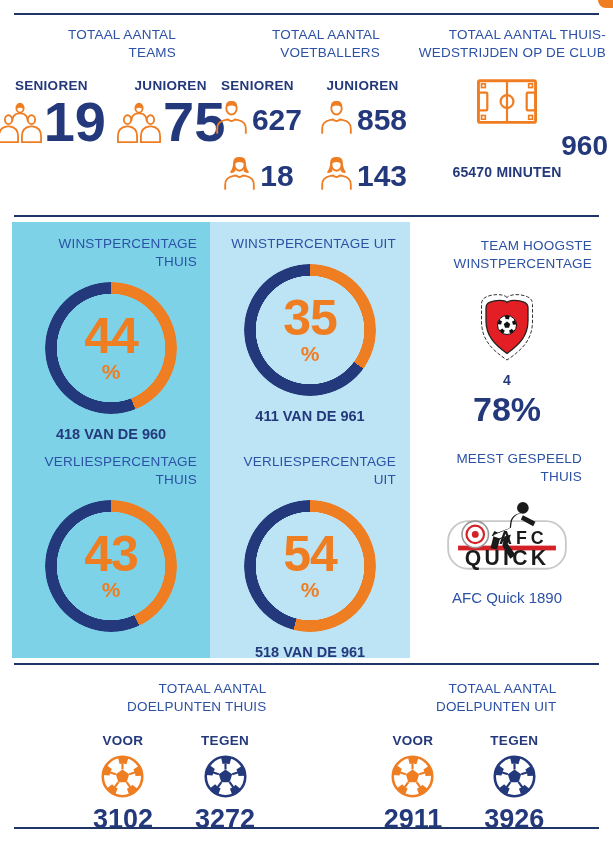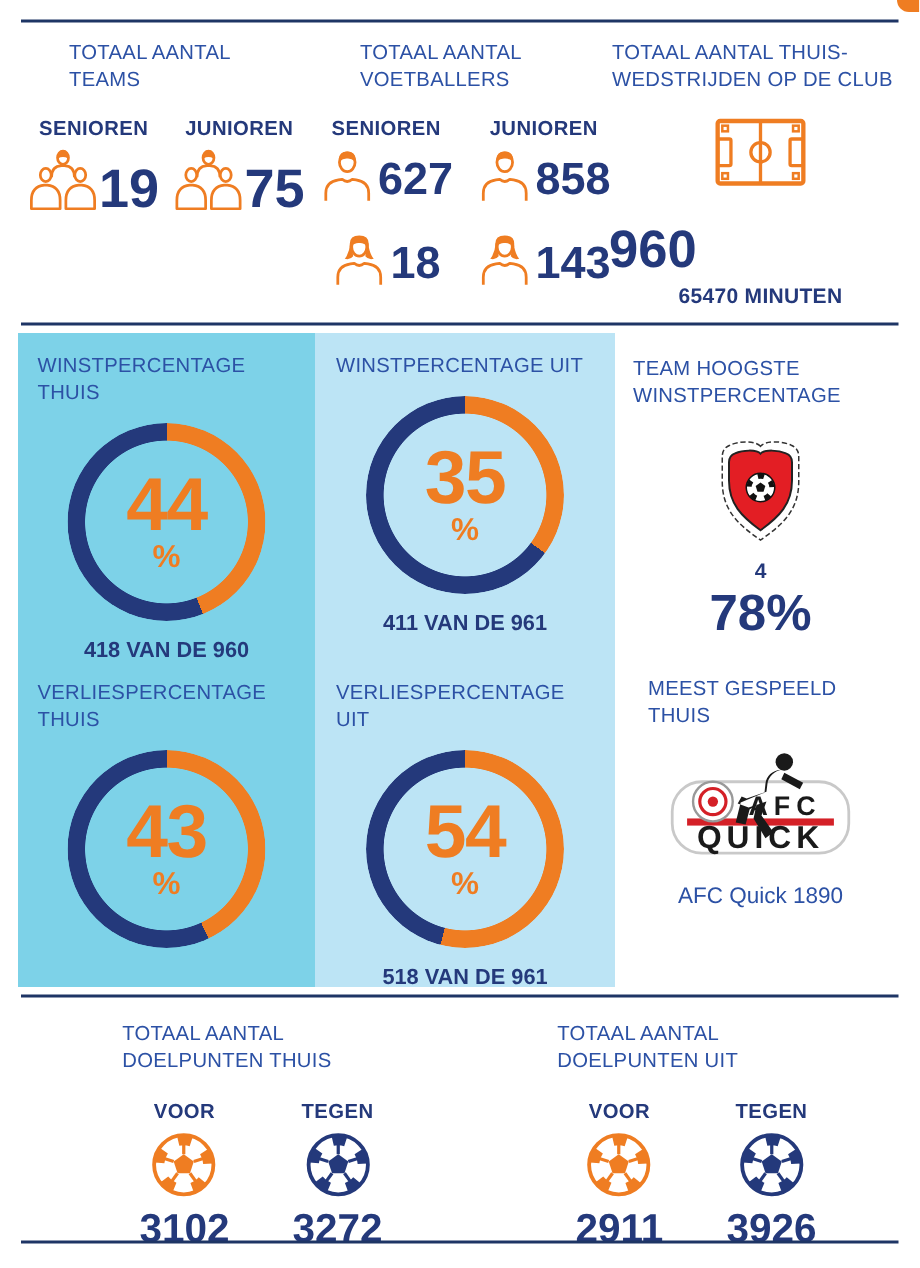--- a/index.html
+++ b/index.html
@@ -7,48 +7,48 @@
         font-family:"Liberation Sans",sans-serif;}
   .rule{position:absolute;left:14px;width:585px;height:2px;background:var(--rule,#1E3565);}
   #rule-top{top:13px}
   #rule-mid1{top:215px}
   #rule-mid2{top:663px}
   #rule-bottom{top:827px}
   .corner-artifact{position:absolute;right:0;top:0;width:15px;height:8px;
         background:var(--orange,#EF7D22);border-bottom-left-radius:10px;}
 
   .sec-title{color:var(--heading-blue,#2C51A5);font-size:13.5px;line-height:1.32;
-        text-align:left;letter-spacing:.2px;margin:0 auto;}
+        text-align:right;letter-spacing:.2px;margin:0 auto;}
 
   
   .top-col{position:absolute;top:26px;}
   #col-teams{left:12px;width:198px;}
   #col-players{left:210px;width:200px;}
   #col-matches{left:406px;width:202px;}
   #col-teams .sec-title{max-width:130px;}
   #col-players .sec-title{max-width:140px;}
   #col-matches .sec-title{max-width:198px;}
 
   .teams-row{display:flex;justify-content:center;gap:10px;margin-top:16px;}
   .stat-block{display:flex;flex-direction:column;align-items:center;}
   .stat-lbl{font-weight:bold;color:var(--navy,#24397B);font-size:13.5px;letter-spacing:.3px;}
   .pair{display:flex;align-items:flex-end;gap:1px;margin-top:5px;}
-  .big-num{font-weight:bold;color:var(--navy,#24397B);font-size:36px;line-height:.85;}
+  .big-num{font-weight:bold;color:var(--navy,#24397B);font-size:56px;line-height:.85;}
   .ic-group{width:46px;height:44px;color:var(--orange,#EF7D22);}
 
   .players-grid{display:flex;justify-content:center;gap:16px;margin-top:16px;}
   .pcol{display:flex;flex-direction:column;align-items:center;}
   .prow{display:flex;align-items:flex-end;gap:2px;margin-top:5px;}
   .prow2{margin-top:18px;}
   .mid-num{font-weight:bold;color:var(--navy,#24397B);font-size:30px;line-height:1.05;}
   .ic-person{width:37px;height:38px;color:var(--orange,#EF7D22);}
 
   .field-wrap{display:flex;justify-content:center;margin-top:16px;}
   .ic-field{width:62px;height:47px;color:var(--orange,#EF7D22);}
-  .matches-num{font-size:35px;font-weight:bold;color:var(--navy,#24397B);text-align:left;margin-top:22px;}
+  .matches-num{font-size:28px;font-weight:bold;color:var(--navy,#24397B);text-align:right;margin-top:5px;}
   .matches-sub{font-size:14px;font-weight:bold;color:var(--navy,#24397B);text-align:center;margin-top:2px;letter-spacing:.2px;}
 
   
   .panel{position:absolute;top:222px;height:436px;}
   #panel-home{left:12px;width:198px;background:var(--panel-dark,#7DD2E8);}
   #panel-away{left:210px;width:200px;background:var(--panel-light,#BCE4F5);}
   .donut-card{height:218px;padding-top:13px;box-sizing:border-box;}
   .donut-card .sec-title{max-width:172px;}
   .donut-wrap{position:relative;width:132px;height:132px;margin:11px auto 0;}
   .donut{position:absolute;inset:0;border-radius:50%;

